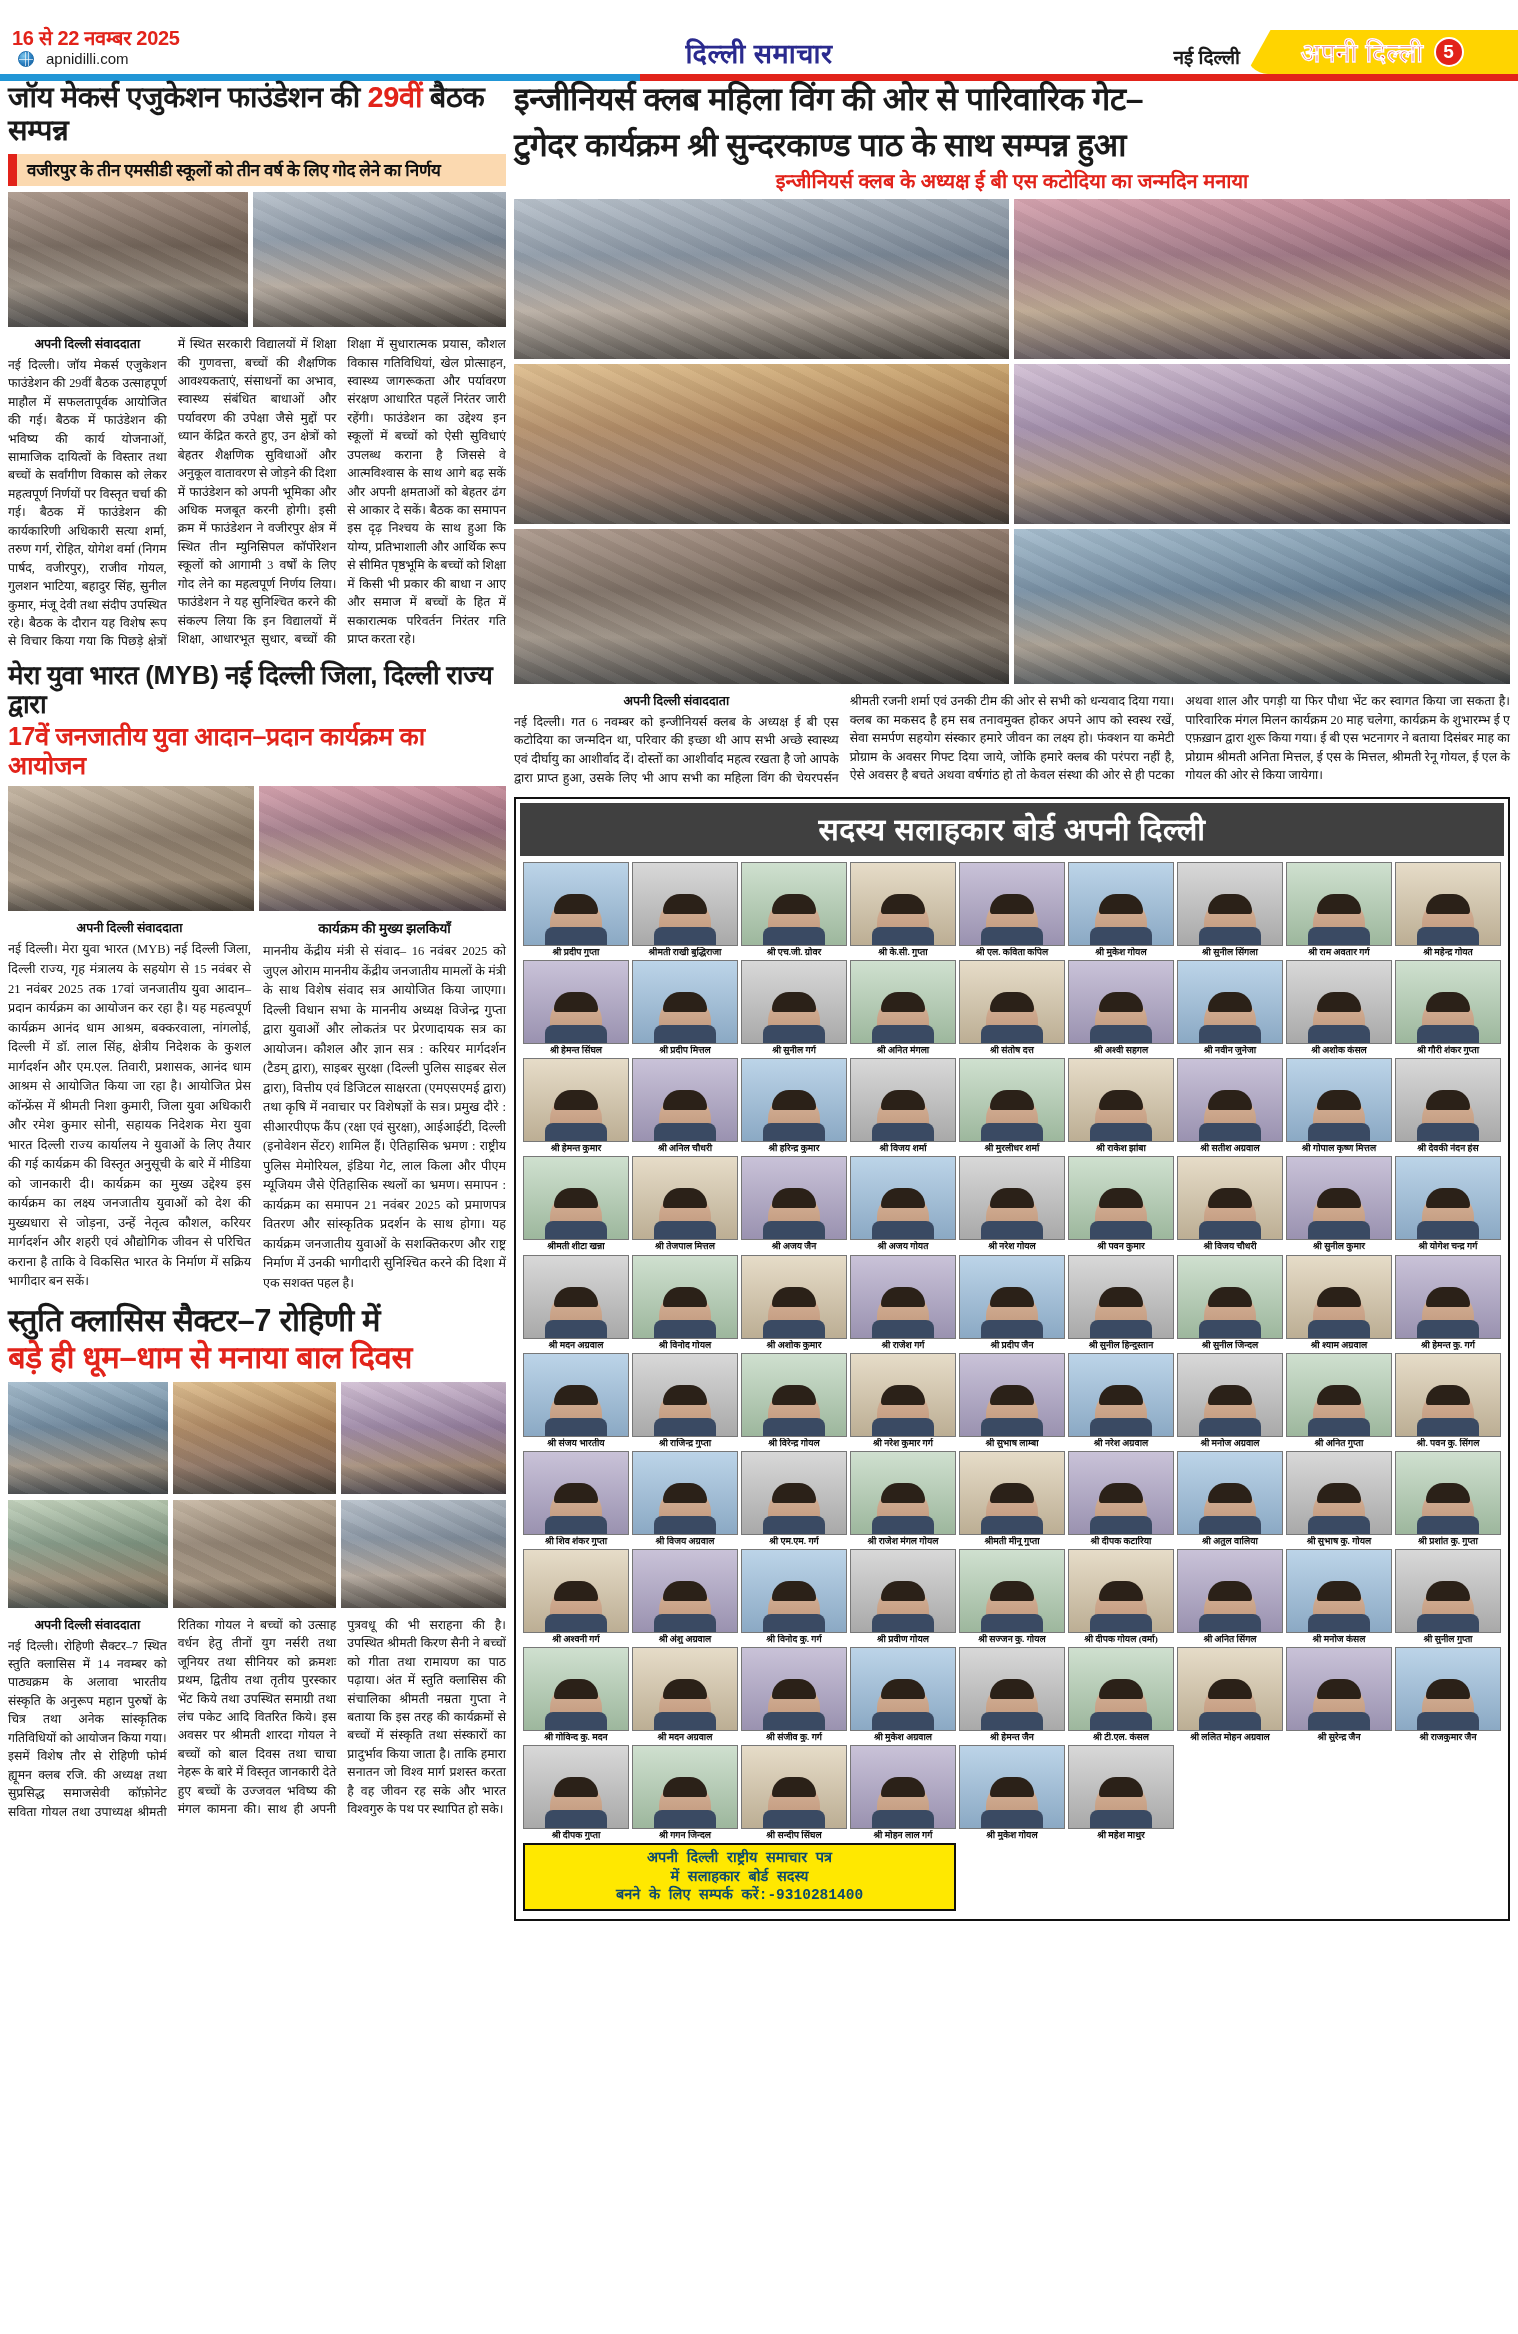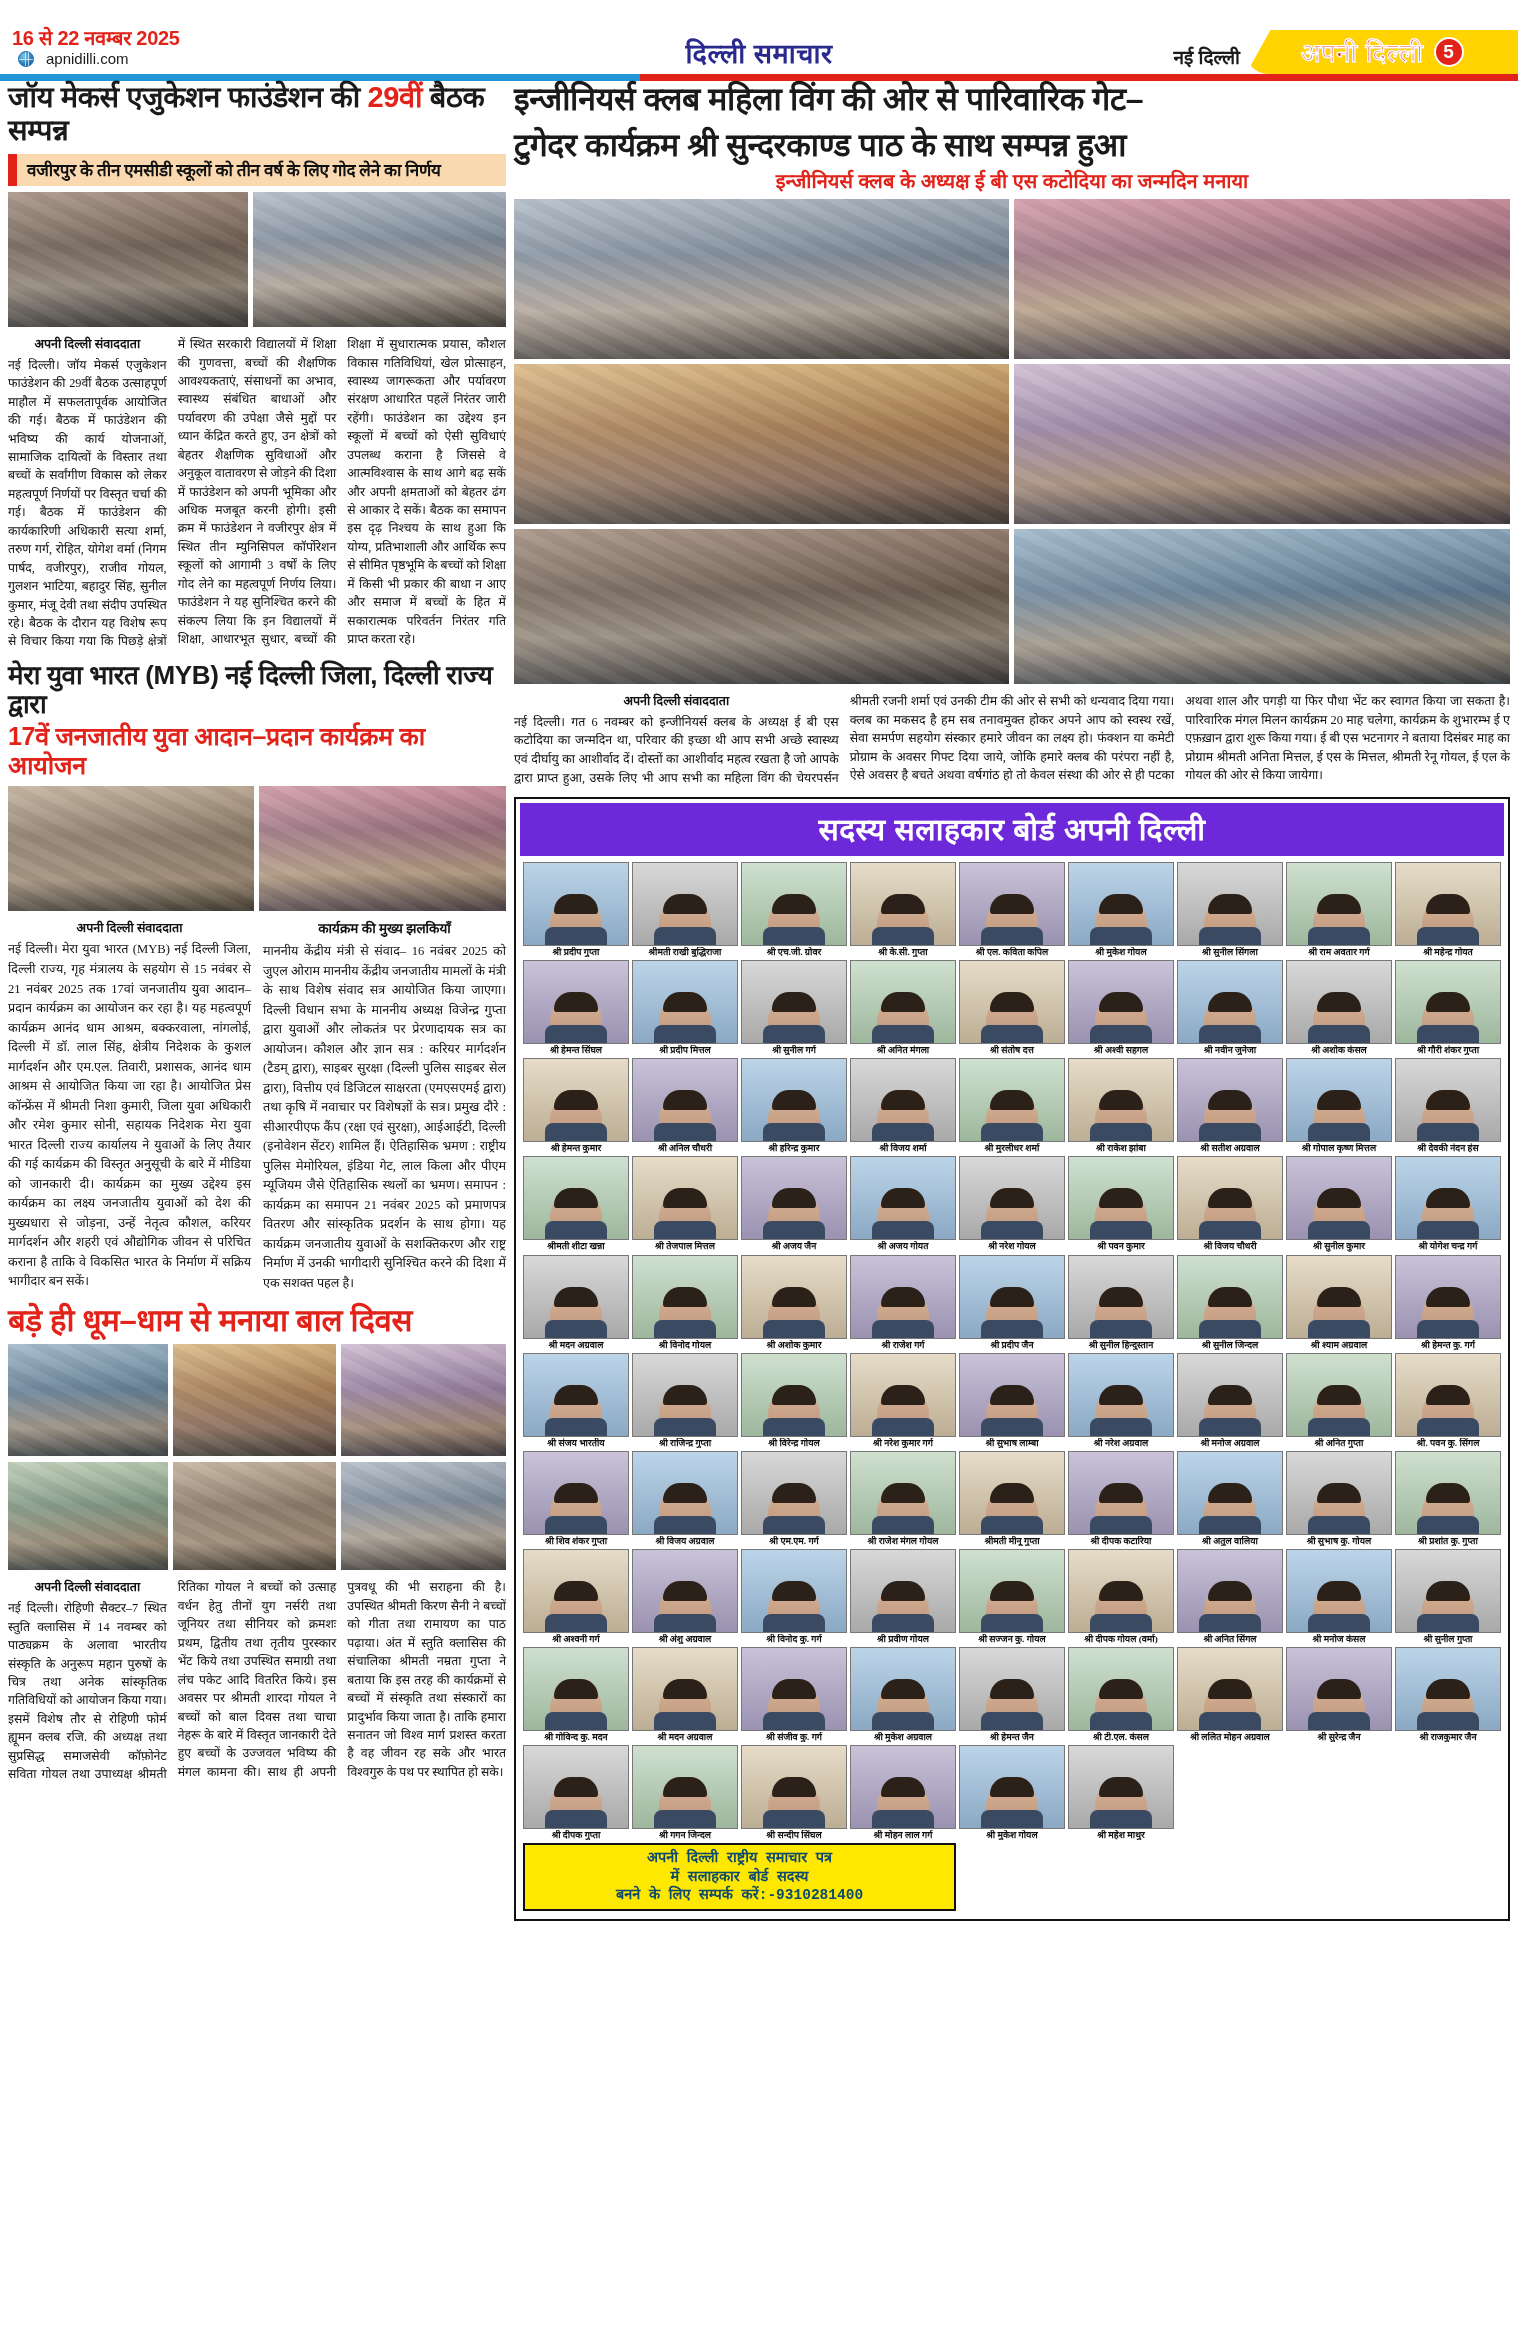--- a/index.html
+++ b/index.html
@@ -132,21 +132,21 @@
   }
   .byline { font-weight: bold; text-align: center; display: block; margin-bottom: 2px; font-size: 12.5px;}
   .midhead { font-weight: bold; text-align: center; display: block; margin: 4px 0 2px; font-size: 13.5px; }
 
   
   .rt-photo-grid { display: flex; flex-direction: column; gap: 5px; margin-top: 6px; }
 
   
   .board { margin-top: 10px; border: 2px solid #111; padding: 4px; }
   .board-title {
-    background: #6d28d9; color: #fff; text-align: center;
+    background: #404040; color: #fff; text-align: center;
     font-family: "Liberation Sans", sans-serif; font-weight: bold;
     font-size: 30px; padding: 5px 0 7px; letter-spacing: 0.5px;
     -webkit-text-stroke: 0.4px #fff2;
   }
   .board-grid {
     display: grid; grid-template-columns: repeat(9, 1fr);
     gap: 3px 3px; padding: 6px 3px 4px;
   }
   .member { text-align: center; }
   .member-photo {
@@ -235,20 +235,21 @@
       </div>
       <div class="cols2">
         <span class="byline">अपनी दिल्ली संवाददाता</span>
         <span>नई दिल्ली। मेरा युवा भारत (MYB) नई दिल्ली जिला, दिल्ली राज्य, गृह मंत्रालय के सहयोग से 15 नवंबर से 21 नवंबर 2025 तक 17वां जनजातीय युवा आदान–प्रदान कार्यक्रम का आयोजन कर रहा है। यह महत्वपूर्ण कार्यक्रम आनंद धाम आश्रम, बक्करवाला, नांगलोई, दिल्ली में डॉ. लाल सिंह, क्षेत्रीय निदेशक के कुशल मार्गदर्शन और एम.एल. तिवारी, प्रशासक, आनंद धाम आश्रम से आयोजित किया जा रहा है। आयोजित प्रेस कॉन्फ्रेंस में श्रीमती निशा कुमारी, जिला युवा अधिकारी और रमेश कुमार सोनी, सहायक निदेशक मेरा युवा भारत दिल्ली राज्य कार्यालय ने युवाओं के लिए तैयार की गई कार्यक्रम की विस्तृत अनुसूची के बारे में मीडिया को जानकारी दी। कार्यक्रम का मुख्य उद्देश्य इस कार्यक्रम का लक्ष्य जनजातीय युवाओं को देश की मुख्यधारा से जोड़ना, उन्हें नेतृत्व कौशल, करियर मार्गदर्शन और शहरी एवं औद्योगिक जीवन से परिचित कराना है ताकि वे विकसित भारत के निर्माण में सक्रिय भागीदार बन सकें।</span>
         <span class="midhead">कार्यक्रम की मुख्य झलकियाँ</span>
         <span>माननीय केंद्रीय मंत्री से संवाद– 16 नवंबर 2025 को जुएल ओराम माननीय केंद्रीय जनजातीय मामलों के मंत्री के साथ विशेष संवाद सत्र आयोजित किया जाएगा। दिल्ली विधान सभा के माननीय अध्यक्ष विजेन्द्र गुप्ता द्वारा युवाओं और लोकतंत्र पर प्रेरणादायक सत्र का आयोजन। कौशल और ज्ञान सत्र : करियर मार्गदर्शन (टैडम् द्वारा), साइबर सुरक्षा (दिल्ली पुलिस साइबर सेल द्वारा), वित्तीय एवं डिजिटल साक्षरता (एमएसएमई द्वारा) तथा कृषि में नवाचार पर विशेषज्ञों के सत्र। प्रमुख दौरे : सीआरपीएफ कैंप (रक्षा एवं सुरक्षा), आईआईटी, दिल्ली (इनोवेशन सेंटर) शामिल हैं। ऐतिहासिक भ्रमण : राष्ट्रीय पुलिस मेमोरियल, इंडिया गेट, लाल किला और पीएम म्यूजियम जैसे ऐतिहासिक स्थलों का भ्रमण। समापन : कार्यक्रम का समापन 21 नवंबर 2025 को प्रमाणपत्र वितरण और सांस्कृतिक प्रदर्शन के साथ होगा। यह कार्यक्रम जनजातीय युवाओं के सशक्तिकरण और राष्ट्र निर्माण में उनकी भागीदारी सुनिश्चित करने की दिशा में एक सशक्त पहल है।</span>
       </div>
     </div>
 
     <div style="margin-top:8px">
+      <div class="hl-black" style="font-size:31px">स्तुति क्लासिस सैक्टर–7 रोहिणी में</div>
       <div class="hl-red" style="font-size:31px;margin-top:2px">बड़े ही धूम–धाम से मनाया बाल दिवस</div>
       <div class="photo-row">
         <div class="photo ph-e" style="width:160px;height:112px"></div>
         <div class="photo ph-f" style="width:163px;height:112px"></div>
         <div class="photo ph-g" style="width:165px;height:112px"></div>
       </div>
       <div class="photo-row">
         <div class="photo ph-h" style="width:160px;height:108px"></div>
         <div class="photo ph-c" style="width:163px;height:108px"></div>
         <div class="photo ph-b" style="width:165px;height:108px"></div>

